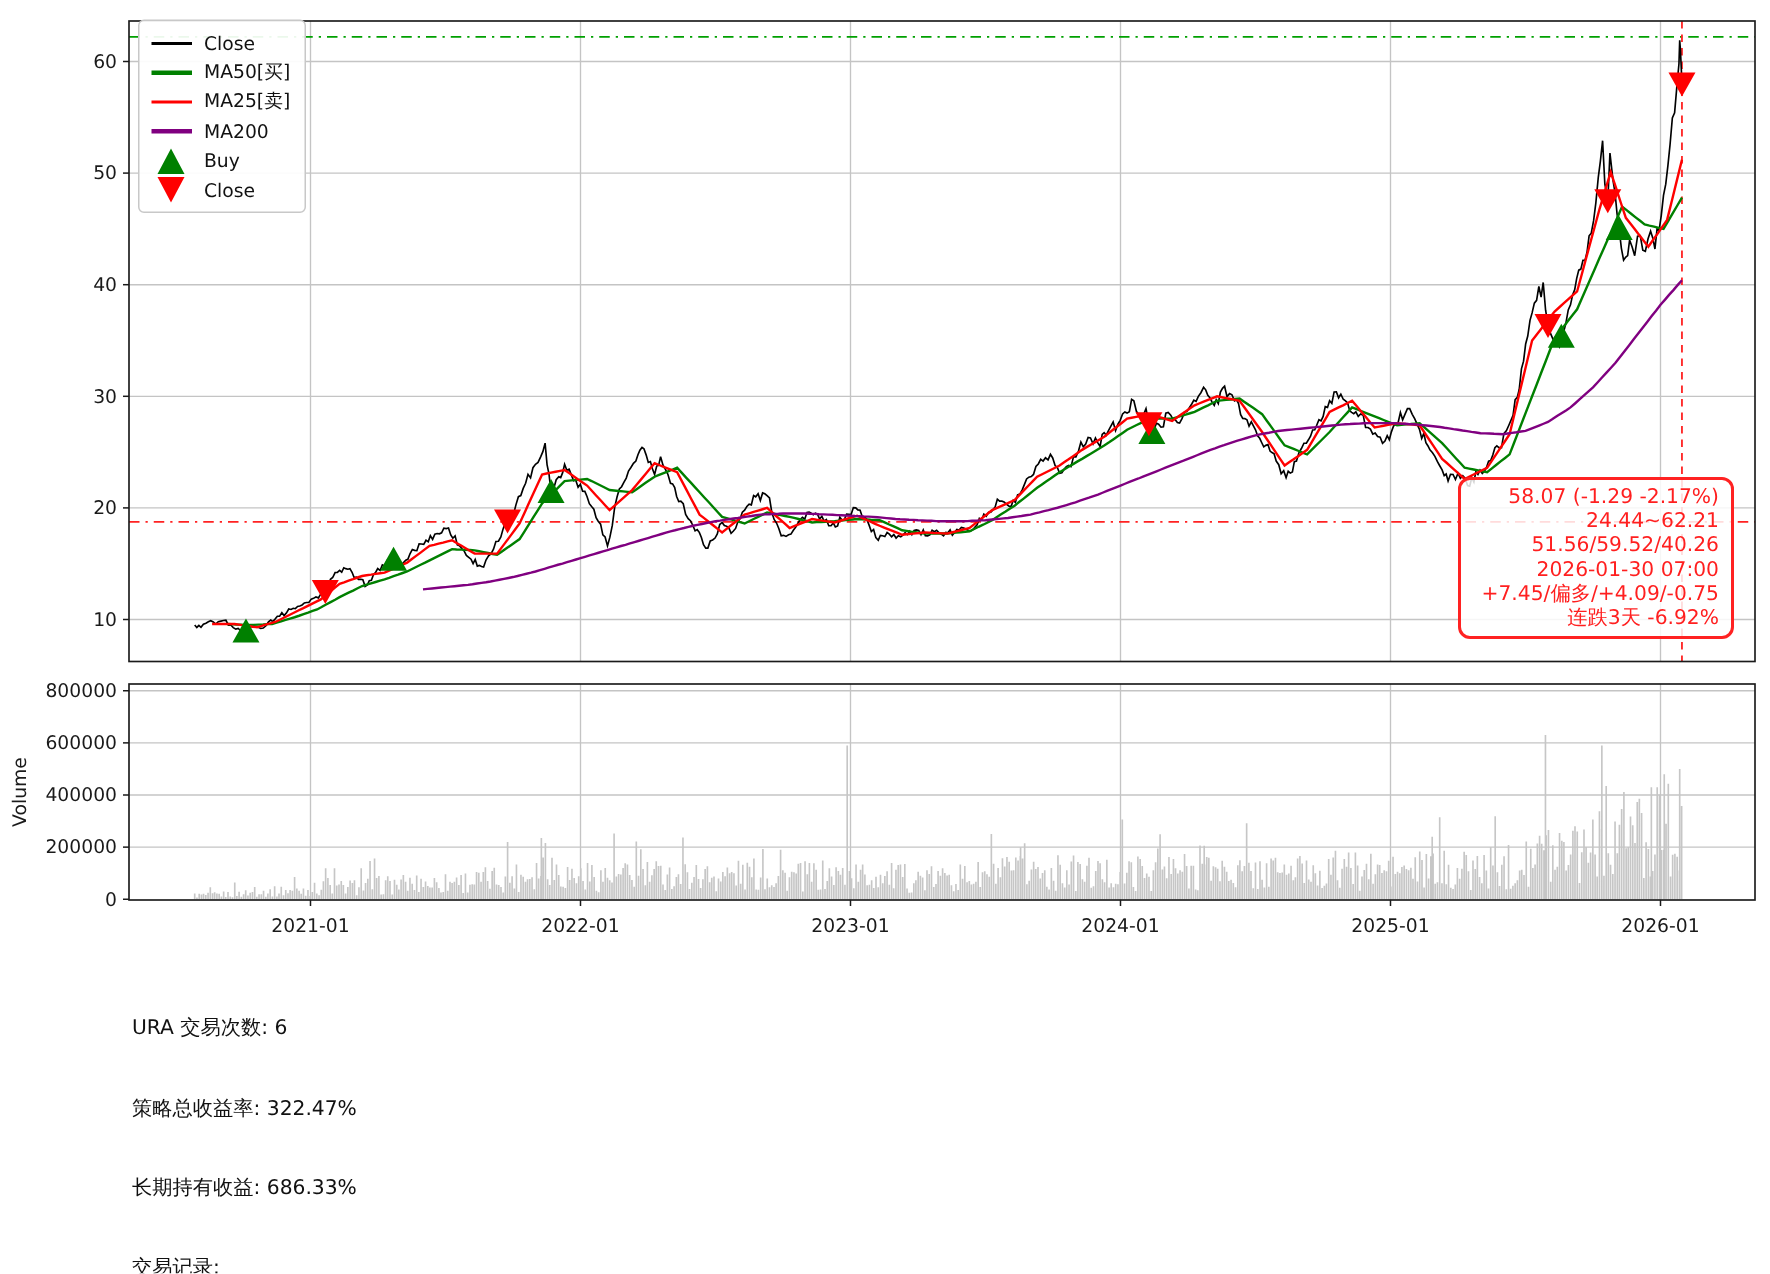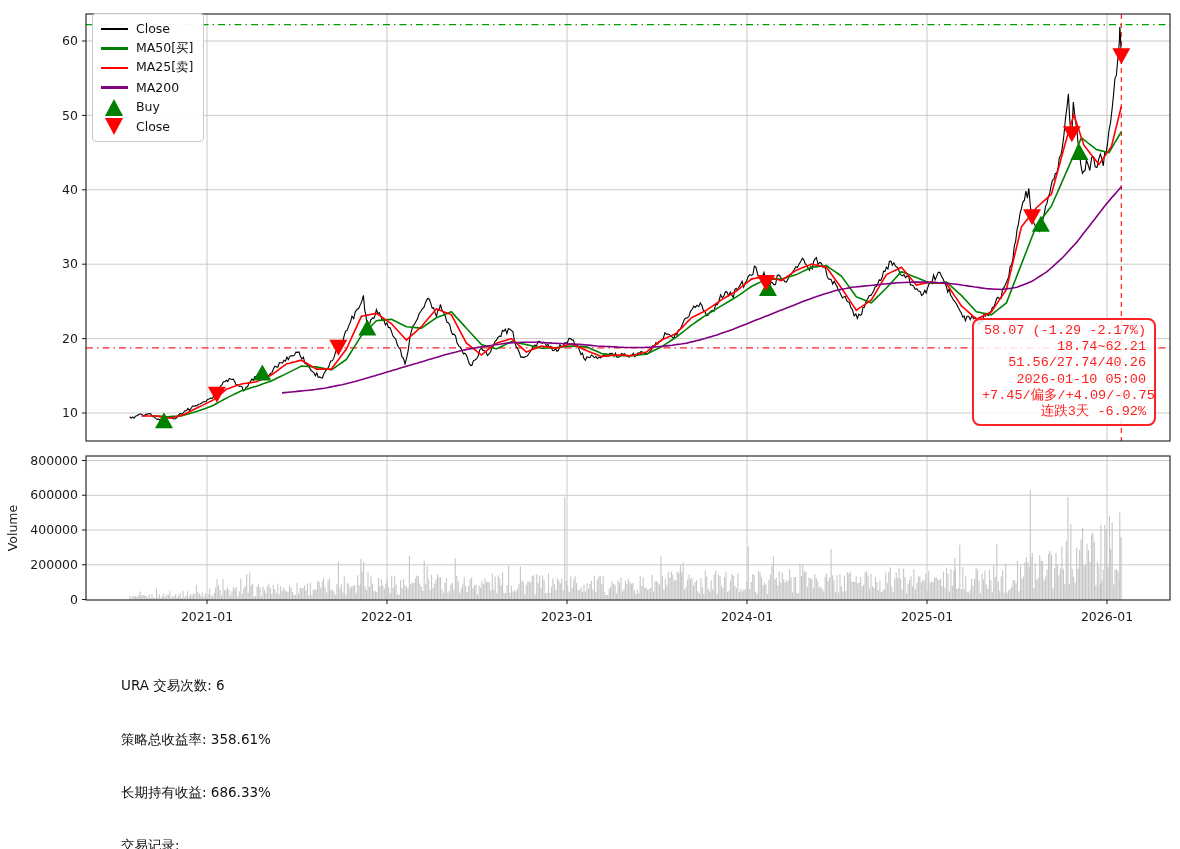--- a/index.html
+++ b/index.html
@@ -14,21 +14,21 @@
   .legend-swatch .sw-tri-up{position:absolute;left:4px;top:0px;width:0;height:0;
      border-left:9px solid transparent;border-right:9px solid transparent;border-bottom:17px solid #008000;}
   .legend-swatch .sw-tri-down{position:absolute;left:4px;top:0px;width:0;height:0;
      border-left:9px solid transparent;border-right:9px solid transparent;border-top:17px solid #ff0000;}
   .legend-label{margin-left:8px;font-size:12.5px;color:#111;white-space:nowrap;}
   .ann{position:absolute;left:972px;top:318px;width:164px;background:rgba(255,255,255,0.84);
        border:2px solid #ff2222;border-radius:8px;padding:3px 8px 4px 8px;z-index:6;
        text-align:right;color:#ff1f1f;font-size:13.5px;line-height:16.2px;white-space:nowrap;}
   .stats{position:absolute;left:88px;top:642px;font-size:13.5px;line-height:17.7px;
          color:#111;white-space:pre;}
-  .stats div{white-space:pre;margin-left:33px;}
+  .stats div{white-space:pre;}
 </style>
 </head>
 <body>
 
 <div class="fig">
   <svg id="chart-svg" width="1180" height="636" viewBox="0 0 1180 636">
       <line x1="207" y1="14" x2="207" y2="441" stroke="#c4c4c4" stroke-width="0.9"></line>
       <line x1="207" y1="456" x2="207" y2="600" stroke="#c4c4c4" stroke-width="0.9"></line>
       <line x1="387" y1="14" x2="387" y2="441" stroke="#c4c4c4" stroke-width="0.9"></line>
       <line x1="387" y1="456" x2="387" y2="600" stroke="#c4c4c4" stroke-width="0.9"></line>
@@ -139,28 +139,28 @@
         </span>
         <span class="legend-label">Buy</span>
       </div>
       <div class="legend-item">
         <span class="legend-swatch">
           <span class="sw-tri-down" style="border-top-color: rgb(255, 0, 0);"></span>
         </span>
         <span class="legend-label">Close</span>
       </div>
     </div>
-  <div class="ann" id="annotation" style="color: rgb(255, 31, 31); font-family: Liberation Mono, monospace;">
+  <div class="ann" id="annotation" style="color: rgb(255, 31, 31);">
       <div>58.07 (-1.29 -2.17%)</div>
-      <div>18.74~62.21</div>
-      <div>51.56/27.74/40.26</div>
-      <div>2026-01-10 05:00</div>
+      <div>24.44~62.21</div>
+      <div>51.56/59.52/40.26</div>
+      <div>2026-01-30 07:00</div>
       <div>+7.45/偏多/+4.09/-0.75</div>
       <div>连跌3天 -6.92%</div>
     </div>
   <div class="stats">
     <div>URA 交易次数: 6</div>
-    <div>策略总收益率: 358.61%</div>
+    <div>策略总收益率: 322.47%</div>
     <div>长期持有收益: 686.33%</div>
     <div>交易记录:</div>
     
   </div>
 </div>
 
 </body></html>

